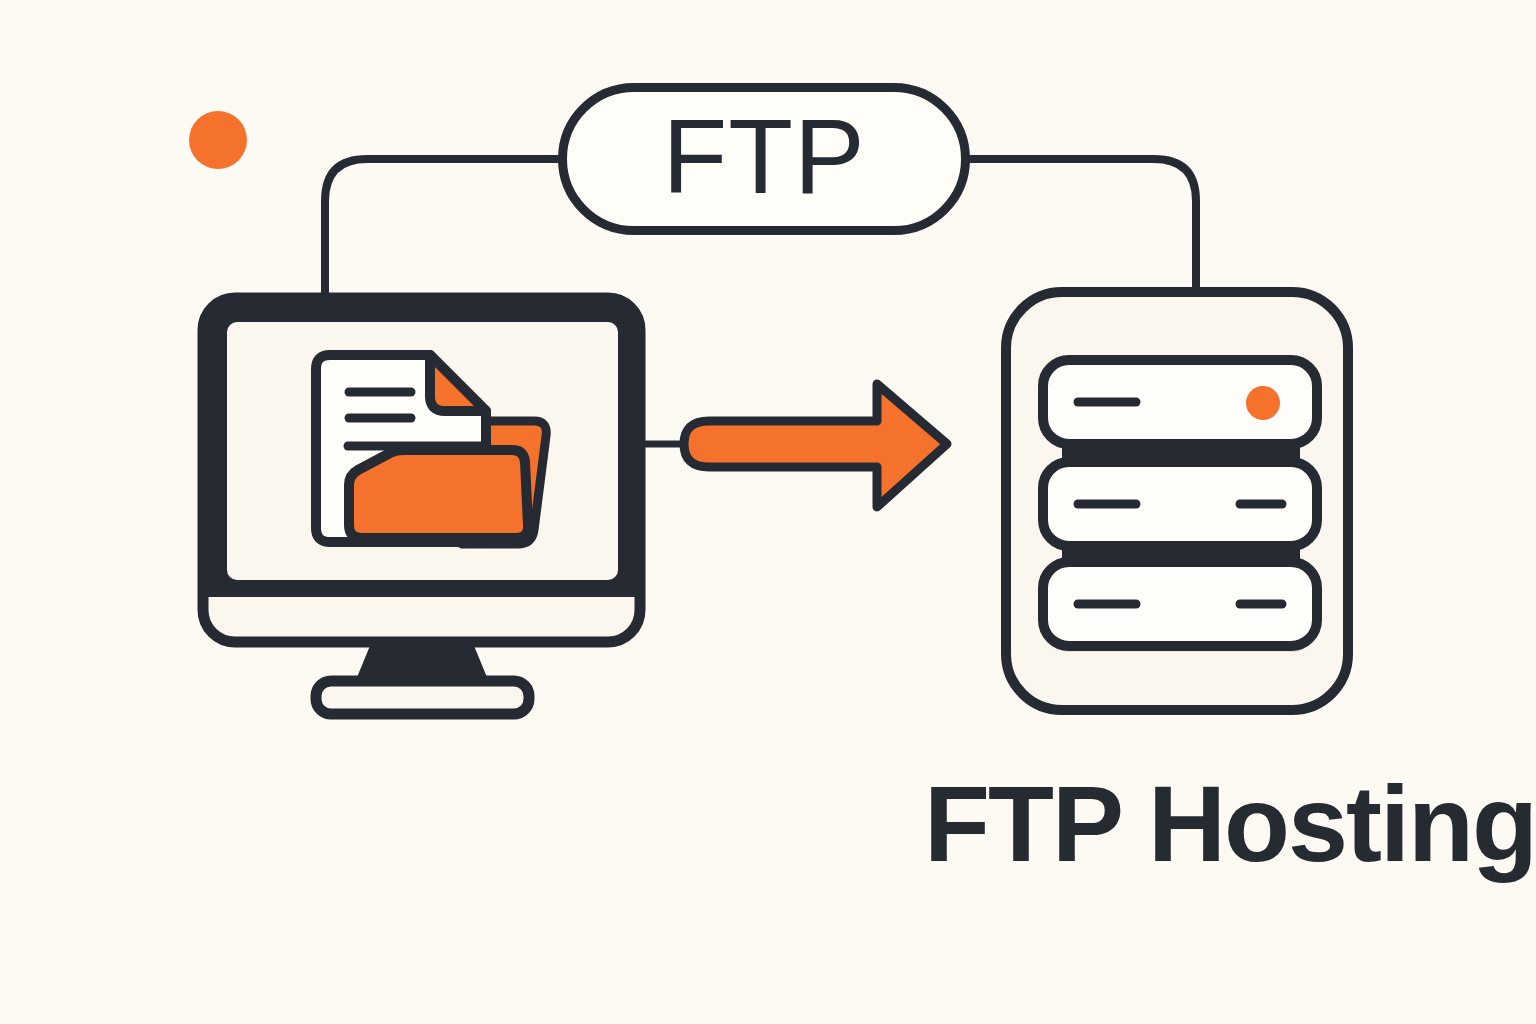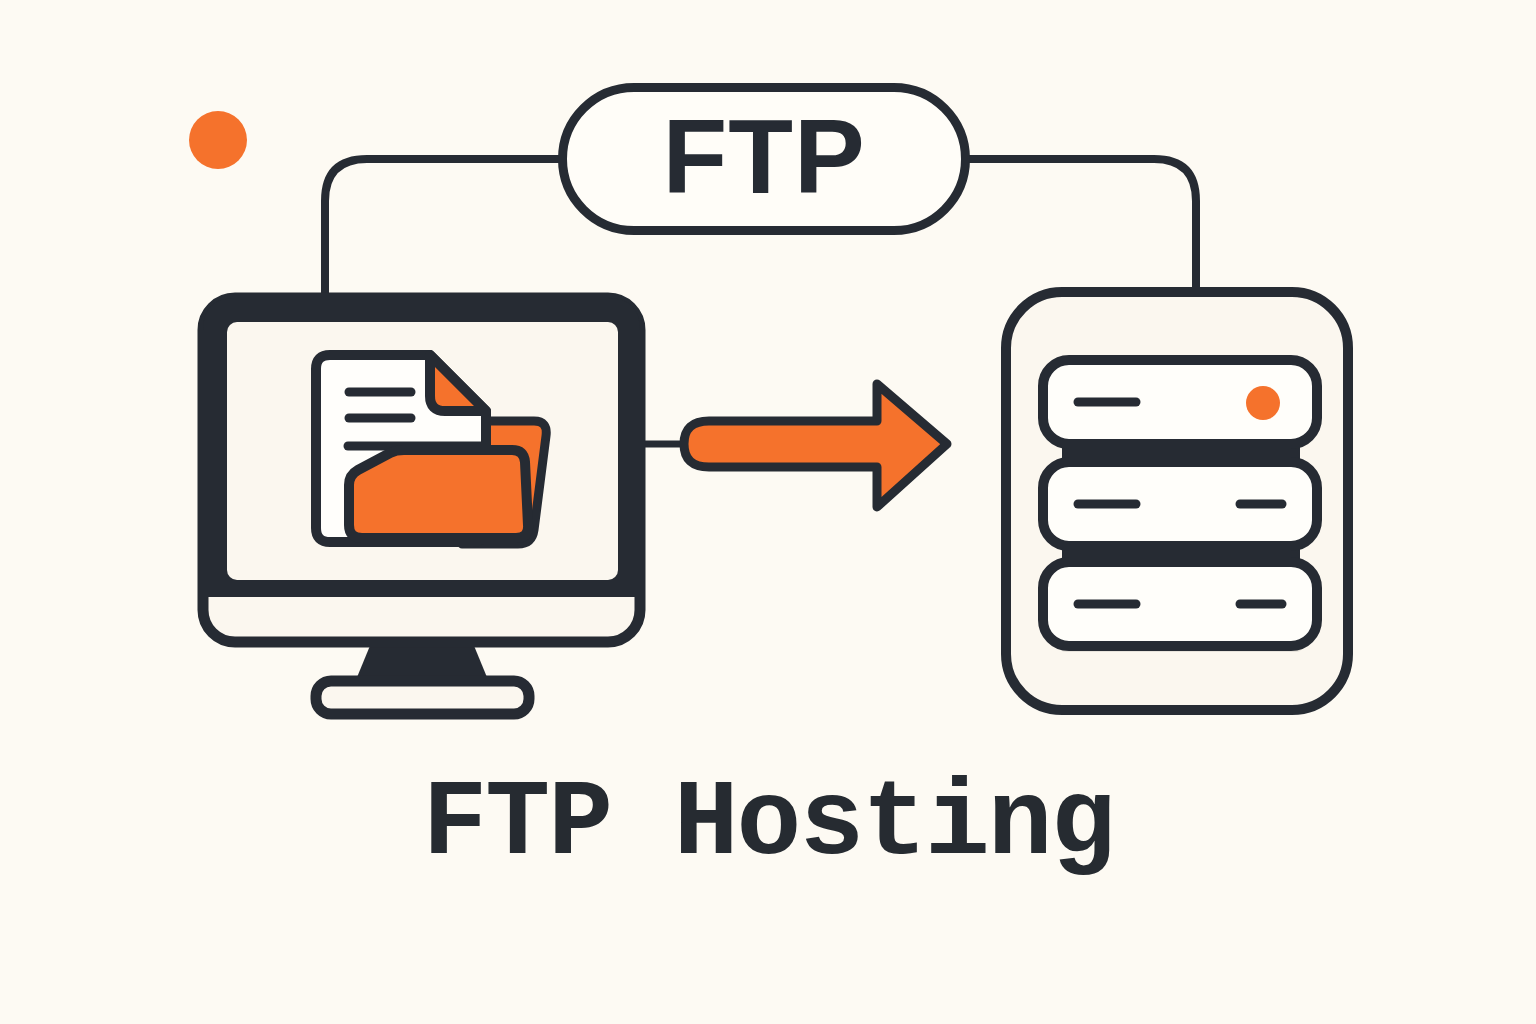--- a/index.html
+++ b/index.html
@@ -16,31 +16,30 @@
     left:558px;top:83px;
     width:412px;height:152px;
     box-sizing:border-box;
     border:9px solid #262B33;
     border-radius:999px;
     background:#FFFDF8;
     display:flex;align-items:center;justify-content:center;
   }
   .ftp-badge .badge-text{
     font-size:106px;
-    font-weight:bold;
+    font-weight:normal;
     color:#262B33;
     letter-spacing:1px;
     line-height:1;
     padding-bottom:6px;
   }
   .caption{
     position:absolute;
     left:0;top:770px;width:1536px;
-    text-align:center;
-    font-family:Liberation Mono, monospace;
+    text-align:right;
   }
   .caption .caption-text{
     font-size:108px;
     font-weight:bold;
     color:#262B31;
     letter-spacing:-2px;
     line-height:1;
   }
 </style>
 </head>

